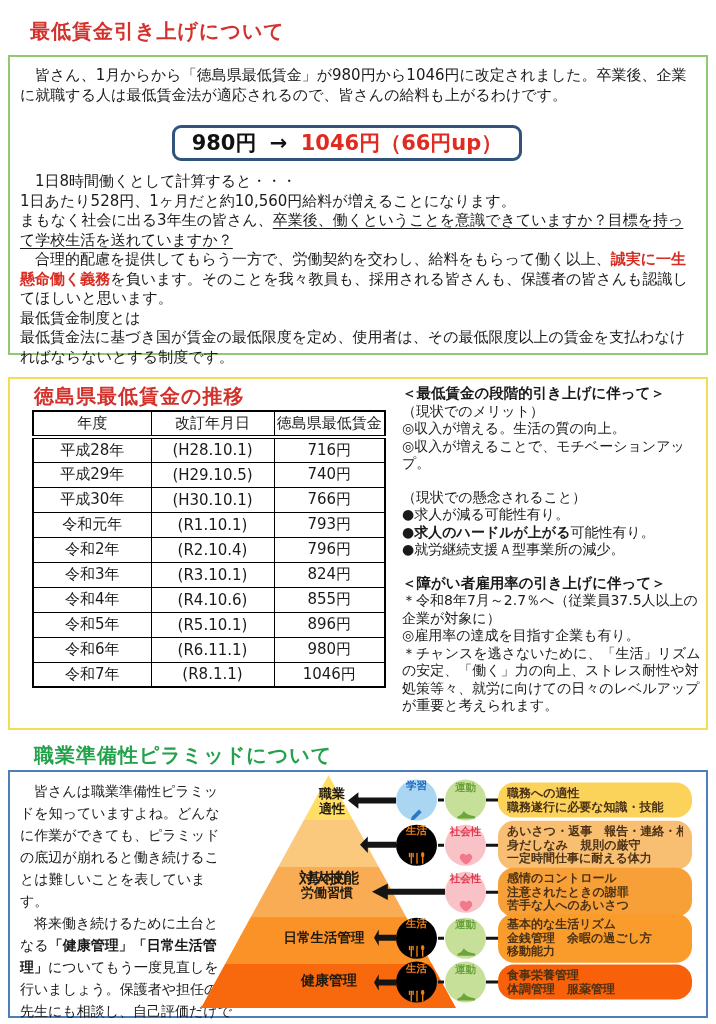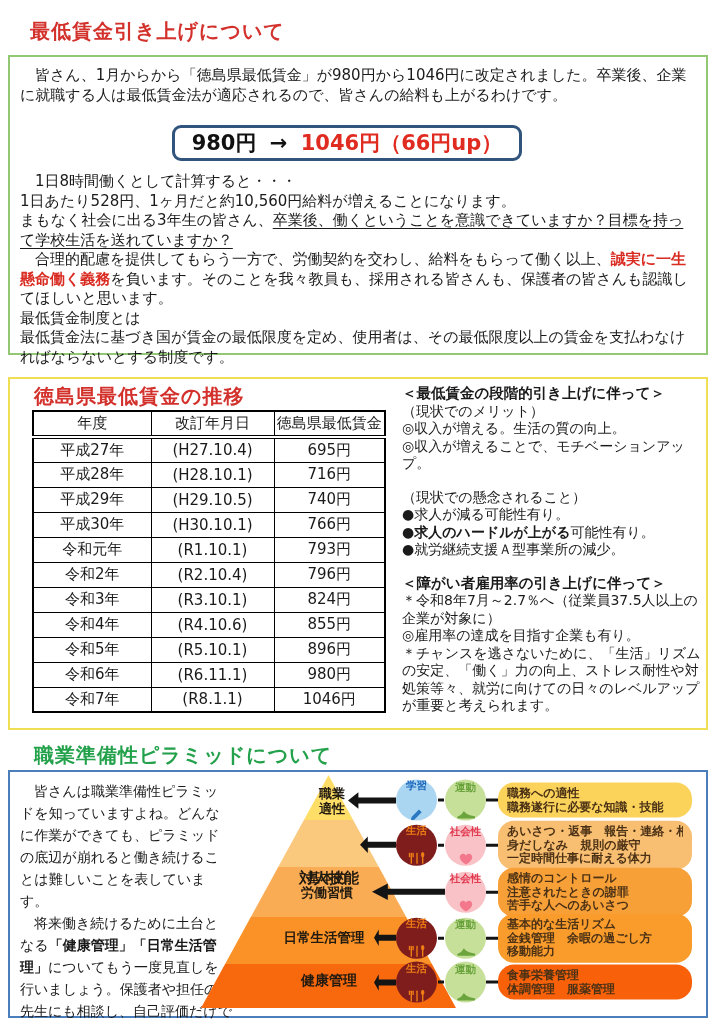--- a/index.html
+++ b/index.html
@@ -61,21 +61,21 @@
   .dr5 { top:210px; left:364px; }
   .arrow { flex:1 1 auto; min-width:18px; height:20px; }
   .cdash { width:6px;  height:3px; background:#141414; flex:none; margin:0 1px; }
   .conn  { width:12px; height:3px; background:#141414; flex:none; }
 
   .circ { flex:none; width:41px; height:41px; border-radius:50%; display:flex; flex-direction:column; align-items:center; justify-content:center; gap:16px; }
   .circ .tag { font-size:10.5px; font-weight:bold; line-height:11px; }
   .circ svg { display:block; }
   .c-study    { background:#abd6f2; } .c-study .tag    { color:#1b67bc; }
   .c-exercise { background:#c6e099; } .c-exercise .tag { color:#69a23b; }
-  .c-life     { background:#7f1d1d; } .c-life .tag     { color:#ee7d14; }
+  .c-life     { background:#000000; } .c-life .tag     { color:#ee7d14; }
   .c-social   { background:#f9c2c7;justify-content:flex-end; } .c-social .tag   { color:#e23b51; }
 
   .ibox { flex:none; width:194px; border-radius:16px; padding:4px 9px; font-size:12px; font-weight:bold; line-height:13.5px; color:#4b3115; }
   .ibox div { white-space:nowrap; overflow:hidden; }
 </style>
 </head>
 <body>
 
 <div class="page">
 
@@ -105,25 +105,20 @@
 
     <table class="wage-table">
       <thead>
         <tr>
           <th class="col-year">年度</th>
           <th class="col-date">改訂年月日</th>
           <th class="col-amt">徳島県最低賃金</th>
         </tr>
       </thead>
       <tbody>
-        <tr>
-            <td>平成27年</td>
-            <td>(H27.10.4)</td>
-            <td>695円</td>
-          </tr>
         <tr>
             <td>平成28年</td>
             <td>(H28.10.1)</td>
             <td>716円</td>
           </tr>
         <tr>
             <td>平成29年</td>
             <td>(H29.10.5)</td>
             <td>740円</td>
           </tr>

